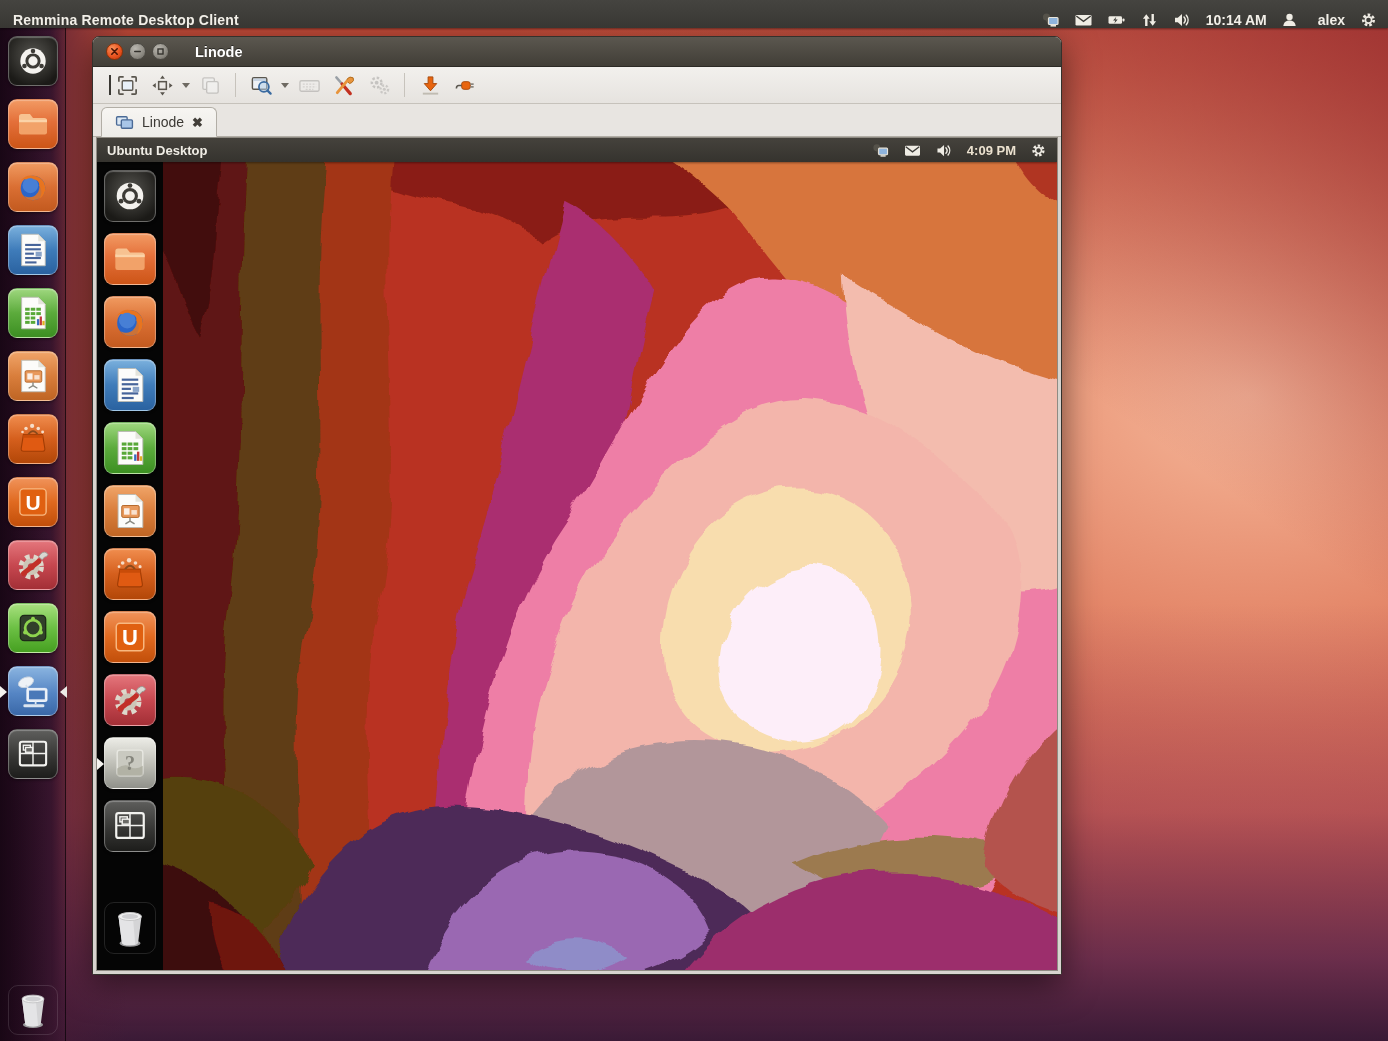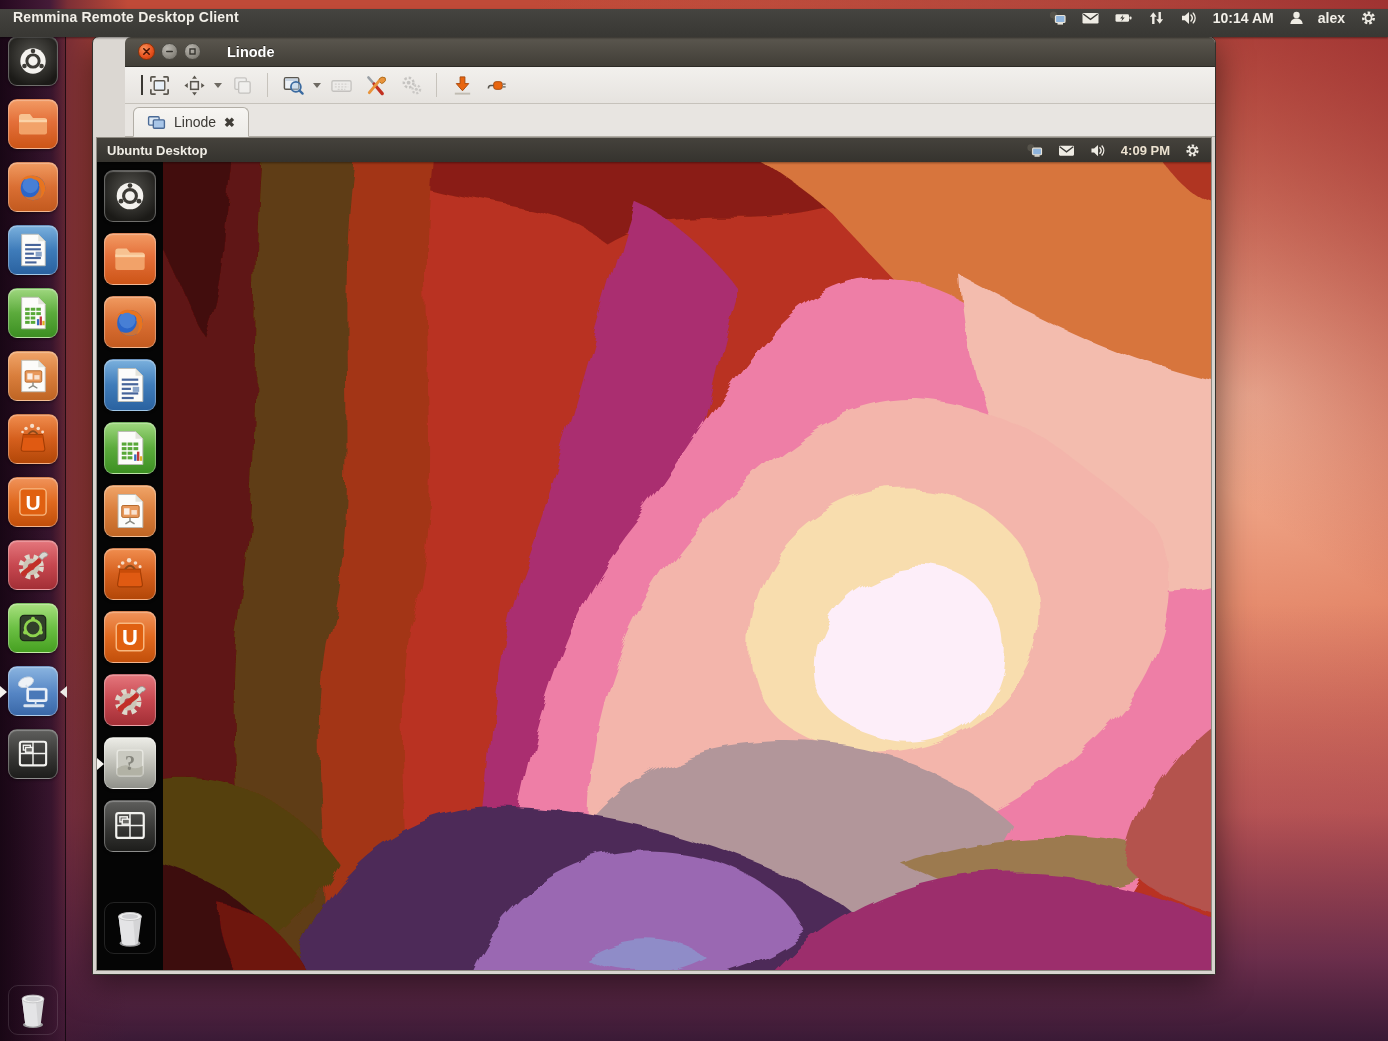--- a/index.html
+++ b/index.html
@@ -9,29 +9,29 @@
   
   .desktop { position:absolute; inset:0;
     background:
       linear-gradient(90deg, #260920 0px, #451b38 50px, rgba(70,26,52,.55) 68px, rgba(70,26,52,0) 128px),
       linear-gradient(180deg, rgba(0,0,0,0) 58%, rgba(140,60,100,.40) 78%, rgba(92,40,78,.85) 92%, #3a1a36 100%),
       linear-gradient(215deg, rgba(150,42,45,.85) 0%, rgba(150,42,45,0) 30%),
       radial-gradient(900px 640px at 90% 38%, #f4b79b 0%, #eea284 16%, #e58a6c 34%, #da7156 52%, #cd5b44 72%, #c04a38 100%);
     background-color:#c04a38; }
 
   
-  .panel { position:absolute; left:0; top:9px; width:100%; height:28px; z-index:40;
-    background:linear-gradient(#454440,#383733); color:#f2efe8; display:flex; align-items:flex-start;
+  .panel { position:absolute; left:0; top:0; width:100%; height:28px; z-index:40;
+    background:linear-gradient(#454440,#383733); color:#f2efe8; display:flex; align-items:flex-end;
     font-weight:bold; font-size:14px; box-shadow:0 1px 2px rgba(0,0,0,.45); }
   .panel-title { margin-left:13px; letter-spacing:.2px; }
   .panel-right { margin-left:auto; display:flex; align-items:center; gap:13px; margin-right:10px; }
   .tray-ic { width:20px; height:17px; display:flex; align-items:center; justify-content:center; }
   .tray-ic svg { width:19px; height:16px; }
   .clock { font-weight:bold; font-size:14px; }
-  .user-chip { display:flex; align-items:center; gap:11px; }
+  .user-chip { display:flex; align-items:center; gap:18px; }
 
   
   .launcher { position:absolute; left:0; top:28px; bottom:0; width:66px; z-index:30;
     background:linear-gradient(90deg, rgba(16,5,14,.60), rgba(32,10,28,.38) 80%, rgba(60,25,50,.30));
     border-right:1px solid rgba(0,0,0,.35); }
   .tile { position:absolute; left:8px; width:50px; height:50px; border-radius:9px;
     border:1px solid rgba(255,255,255,.30); padding:3px;
     box-shadow:inset 0 1px 1px rgba(255,255,255,.28), 0 1px 3px rgba(0,0,0,.45); }
   .tile svg { width:100%; height:100%; display:block; }
   .tile[data-arrows]::before { content:''; position:absolute; left:-9px; top:19px;
@@ -53,23 +53,23 @@
   .ic-software-center{ background:linear-gradient(180deg,#f08d4e,#d55f1d 50%,#b34708); }
   .ic-ubuntu-one     { background:linear-gradient(180deg,#f0935a,#e06a20 50%,#c24f0a); }
   .ic-system-settings{ background:linear-gradient(180deg,#e4767c,#c74850 50%,#a32f36); }
   .ic-landscape      { background:linear-gradient(180deg,#a8e07e,#6cc044 50%,#46a021); }
   .ic-remmina-app    { background:linear-gradient(180deg,#8ab4e0,#5585c4 55%,#3a68a8); }
   .ic-unknown-app    { background:linear-gradient(180deg,#ecece6,#bcbcb4 55%,#90918a); }
   .ic-workspace      { background:linear-gradient(180deg,#5e5e5c,#373735 55%,#1d1d1b); }
   .ic-trash          { background:transparent; border-color:rgba(255,255,255,.12); box-shadow:none; }
 
   
-  .remmina-window { position:absolute; left:92px; top:36px; width:1124px; height:939px; z-index:35;
+  .remmina-window { position:absolute; left:92px; top:36px; width:970px; height:939px; z-index:35;
     background:#dbd7d2; border:1px solid #34312c; border-radius:7px 7px 2px 2px;
-    box-shadow:0 10px 34px rgba(0,0,0,.55);padding-left:32px; }
+    box-shadow:0 10px 34px rgba(0,0,0,.55); }
   .titlebar { height:30px; background:linear-gradient(#5b574f,#413e37); border-radius:6px 6px 0 0;
     border-bottom:1px solid #2c2a25; display:flex; align-items:center; color:#fff; }
   .controls { display:flex; gap:6px; margin-left:13px; }
   .win-btn { width:17px; height:17px; border-radius:50%; display:flex; align-items:center; justify-content:center; }
   .win-btn svg { width:9px; height:9px; }
   .btn-close { background:radial-gradient(circle at 35% 30%, #f8915a, #e95420 55%, #c03408); border:1px solid #8c3208; }
   .btn-plain { background:radial-gradient(circle at 35% 30%, #bab7b0, #8d8a82 60%, #6b6861); border:1px solid #4c4a44; }
   .win-title { margin-left:26px; font-weight:bold; font-size:14.5px; text-shadow:0 -1px 0 rgba(0,0,0,.5); }
 
   .toolbar { height:37px; background:linear-gradient(#f2f0ed,#e6e3df); border-bottom:1px solid #c6c2bb;

